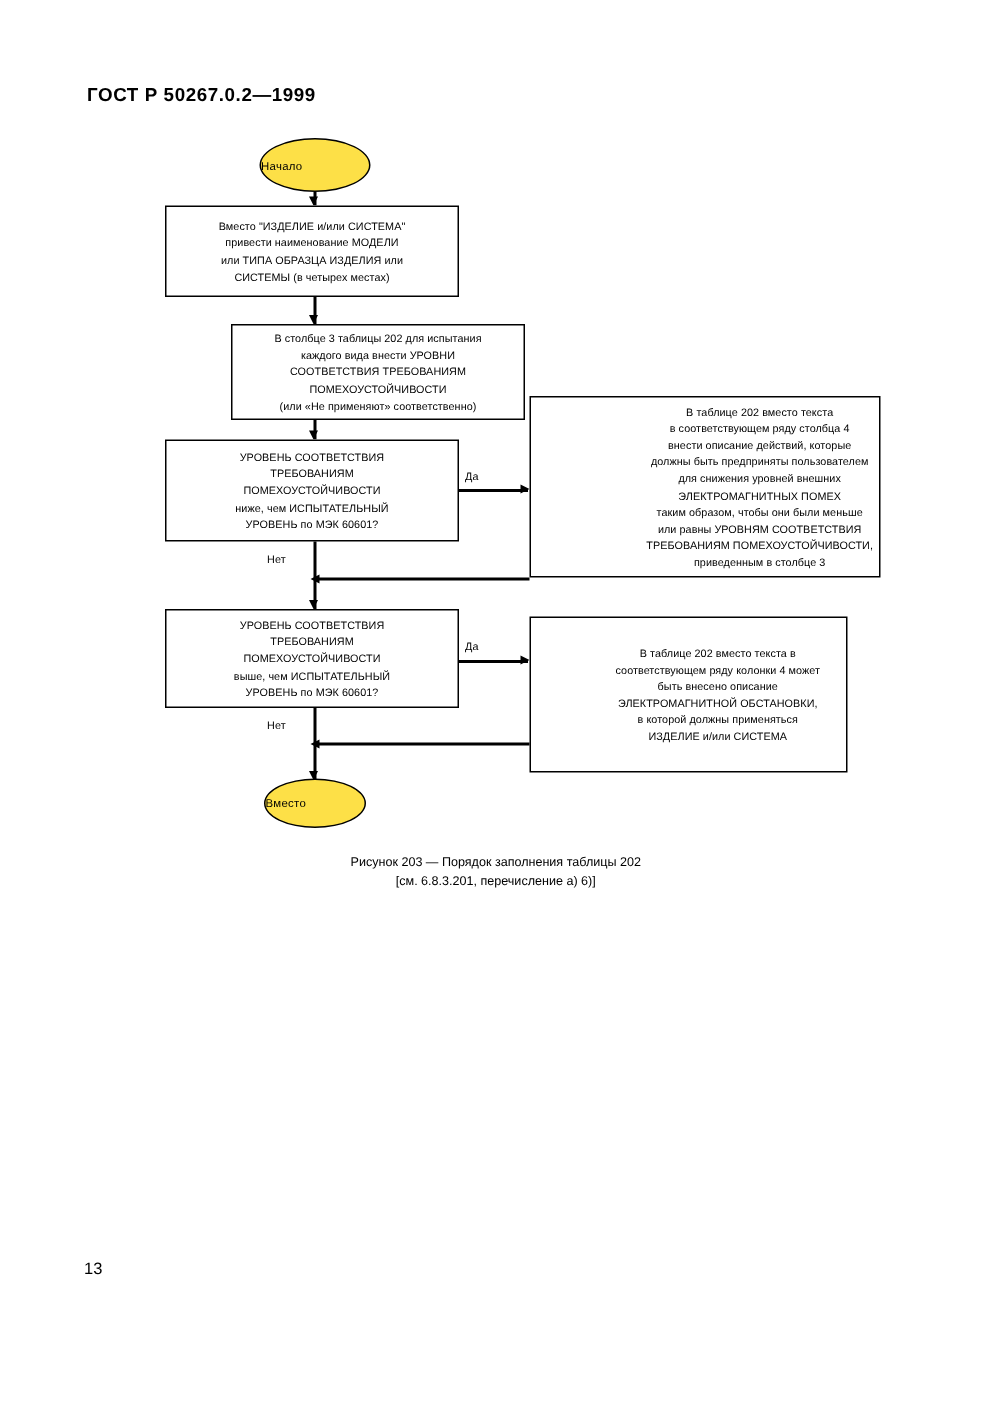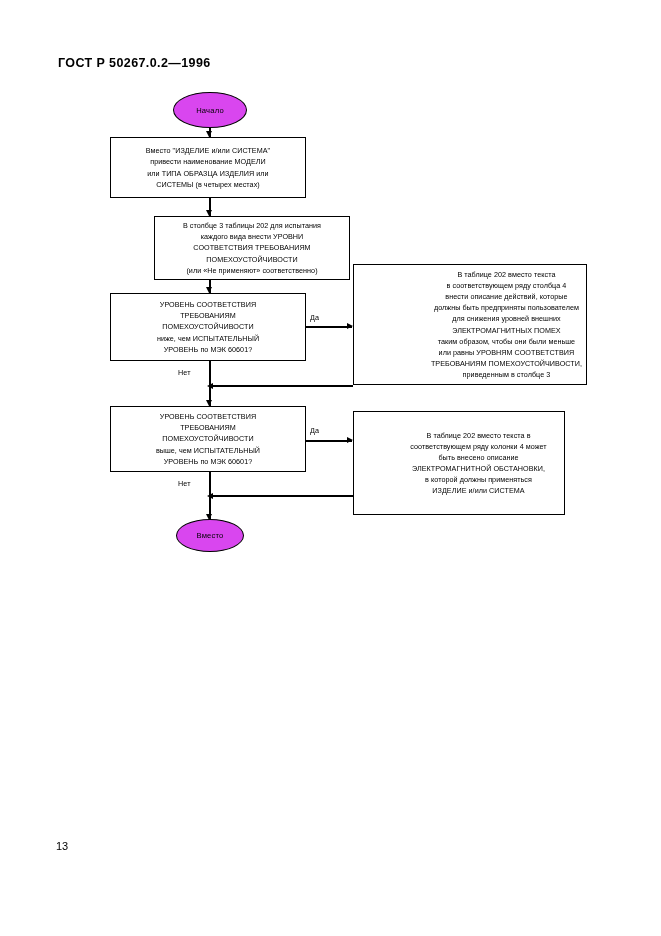--- a/index.html
+++ b/index.html
@@ -50,24 +50,23 @@
     font-size: 7.2px;
     line-height: 1.55;
     letter-spacing: 0.05px;
     white-space: pre-line;
   }
   .node-ellipse {
     position: absolute;
     box-sizing: border-box;
     border: 1.7px solid #000;
     border-radius: 50%;
-    background: #d946ef;
+    background: #fde047;
     display: flex;
     align-items: center;
-    justify-content: center;
     text-align: center;
   }
   .node-ellipse .txt {
     font-size: 7.6px;
     letter-spacing: 0.2px;
   }
 
   
   .vline {
     position: absolute;
@@ -109,21 +108,21 @@
     font-size: 8.4px;
     line-height: 1.6;
   }
   .fig-caption .line2 { display: block; }
 </style>
 </head>
 <body>
 
 <div id="page">
 
-  <div class="std-header">ГОСТ Р 50267.0.2—1996</div>
+  <div class="std-header">ГОСТ Р 50267.0.2—1999</div>
 
   <div class="node-ellipse" style="left:173px; top:92px; width:74px; height:36px;">
     <span class="txt">Начало</span>
   </div>
 
   <div class="vline" style="left:209px; top:128px; height:9px;"></div>
   <div class="arrow-down" style="left:206px; top:131px;"></div>
 
   <div class="node-box" style="left:110px; top:137px; width:196px; height:61px;">
     <span class="txt">Вместо "ИЗДЕЛИЕ и/или СИСТЕМА"
@@ -203,16 +202,20 @@
   <div class="arrow-down" style="left:206px; top:514px;"></div>
   <div class="edge-label" style="left:178px; top:479px;">Нет</div>
 
   <div class="hline" style="left:212px; top:495px; width:141px;"></div>
   <div class="arrow-right" style="left:207px; top:492.5px; transform:rotate(180deg);"></div>
 
   <div class="node-ellipse" style="left:176px; top:519px; width:68px; height:33px;">
     <span class="txt">Вместо</span>
   </div>
 
+  <div class="fig-caption" style="top:568px;">
+    <span>Рисунок 203 — Порядок заполнения таблицы 202</span>
+    <span class="line2">[см. 6.8.3.201, перечисление а) 6)]</span>
+  </div>
 
   <div class="page-number">13</div>
 
 </div>
 
 </body></html>

